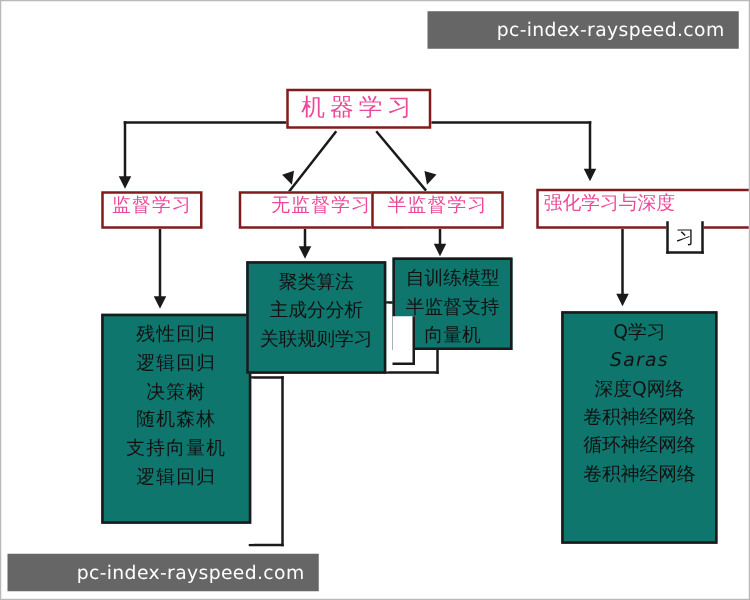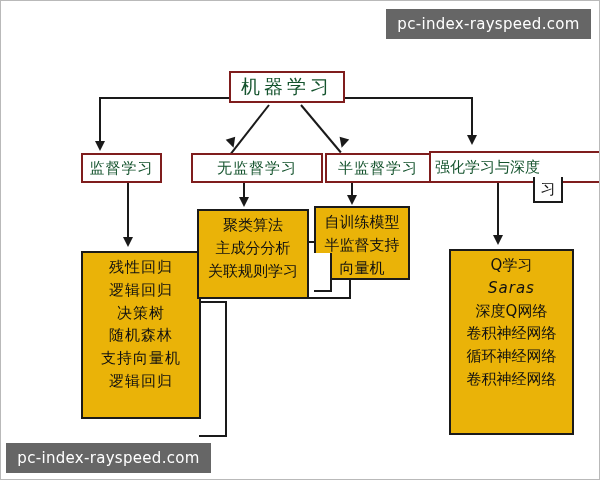--- a/index.html
+++ b/index.html
@@ -23,23 +23,23 @@
     border: 1px solid #b9b9b9;
     overflow: hidden;
   }
 
   
   .node {
     position: absolute;
     box-sizing: border-box;
     border: 4px solid #7f1d1d;
     background: #ffffff;
-    color: #14532d;
+    color: #ec4899;
     display: flex;
-    align-items: center;
+    align-items: flex-start;
     justify-content: center;
     font-family: "DejaVu Sans", sans-serif;
     letter-spacing: 2px;
     white-space: nowrap;
     z-index: 4;
   }
 
   .node-root {
     left: 228px;
     top: 70px;
@@ -52,21 +52,21 @@
 
   .node-l2 {
     height: 30px;
     font-size: 15px;
     letter-spacing: 1px;
     border-width: 2px;
   }
 
   #node-supervised   { left: 80px;  top: 152px; width: 81px; }
   #node-unsupervised { left: 190px; top: 152px; width: 132px; }
-  #node-semi         { left: 324px; top: 152px; width: 106px; }
+  #node-semi         { left: 296px; top: 152px; width: 106px; }
 
   
   #node-reinforce {
     left: 428px;
     top: 150px;
     width: 186px;
     height: 32px;
     font-size: 15px;
     letter-spacing: 0px;
     justify-content: flex-start;
@@ -92,21 +92,21 @@
     color: #111;
     z-index: 4;
     box-sizing: border-box;
   }
 
   
   .leaf {
     position: absolute;
     box-sizing: border-box;
     border: 2px solid #1a1a1a;
-    background: #eab308;
+    background: #0f766e;
     color: #111;
     font-size: 15px;
     line-height: 1.52;
     text-align: center;
     padding: 3px 4px 3px 4px;
     z-index: 3;
     font-family: "DejaVu Sans", sans-serif;
   }
   .leaf div { white-space: nowrap; }
 
@@ -233,20 +233,21 @@
     position: absolute;
     background: #666666;
     color: #ffffff;
     font-family: "DejaVu Sans", sans-serif;
     font-size: 15px;
     letter-spacing: 0.3px;
     display: flex;
     align-items: center;
     justify-content: center;
     z-index: 20;
+    padding-left: 44px;
   }
   #watermark-top {
     right: 8px;
     top: 8px;
     width: 205px;
     height: 30px;
   }
   #watermark-bottom {
     left: 5px;
     bottom: 6px;

